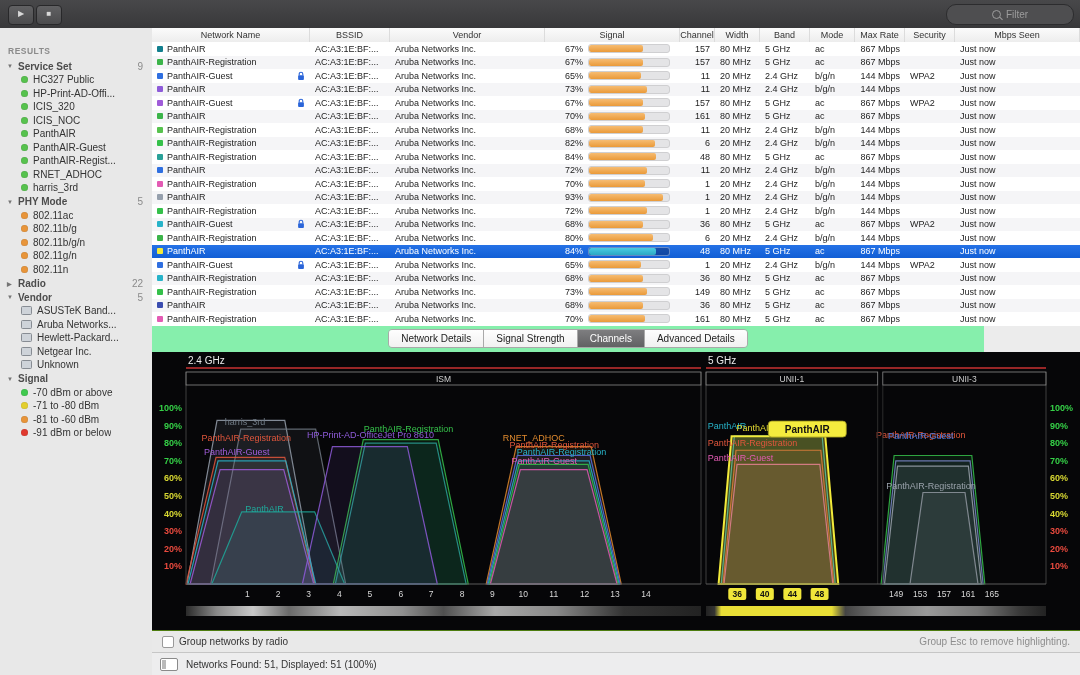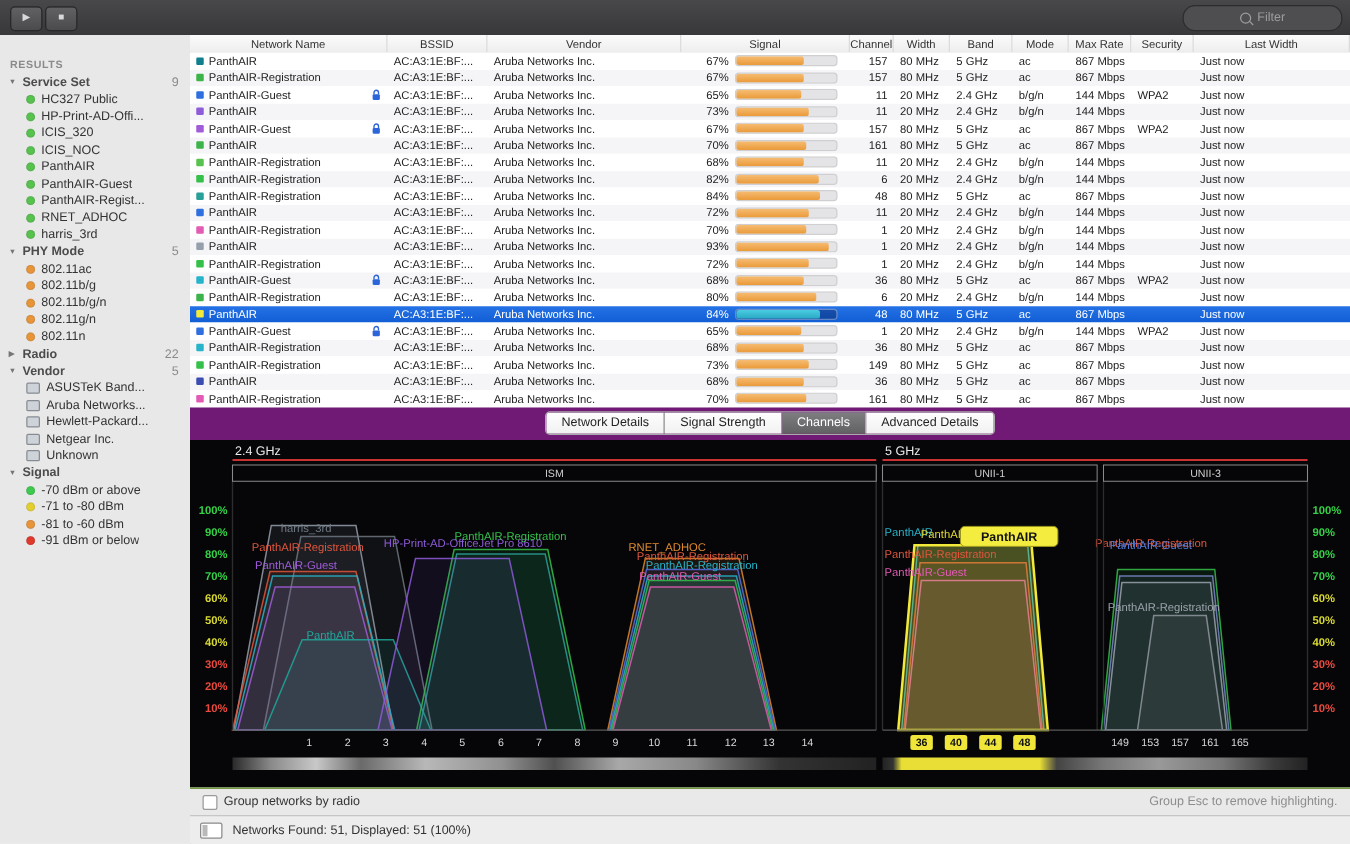--- a/index.html
+++ b/index.html
@@ -62,21 +62,21 @@
   .nm{overflow:hidden;text-overflow:ellipsis;}
   .lock{margin-left:auto;flex:none;}
   .td.sig{display:flex;align-items:center;gap:5px;padding:0 0 0 12px;}
   .pct{width:26px;text-align:right;flex:none;}
   .bar{width:80px;height:7px;background:#e4e4e6;border:1px solid #cfcfd1;border-radius:3px;
        overflow:hidden;display:inline-block;flex:none;}
   .trow.selected .bar{background:rgba(0,0,30,.28);border-color:rgba(255,255,255,.35);}
   .fill{display:block;height:100%;border-radius:2px;}
 
   
-  .tabbar{position:absolute;left:152px;top:325.5px;width:928px;height:26.5px;background:#701a75;
+  .tabbar{position:absolute;left:152px;top:325.5px;width:832px;height:26.5px;background:#86efac;
           display:flex;align-items:center;justify-content:center;}
   .seg{display:flex;height:17px;border:1px solid #a9a9a9;border-radius:4px;overflow:hidden;}
   .seg .tab{padding:0 12px;display:flex;align-items:center;font-size:10px;color:#222;
             background:linear-gradient(#fefefe,#f1f1f1);border-right:1px solid #a9a9a9;cursor:default;}
   .seg .tab:last-child{border-right:none;}
   .seg .tab.active{background:linear-gradient(#7e7e80,#616163);color:#fff;}
 
   
   .graph{position:absolute;left:152px;top:352px;width:928px;height:278px;background:#060608;}
 
@@ -243,21 +243,21 @@
     <div class="th">Network Name</div>
     <div class="th">BSSID</div>
     <div class="th">Vendor</div>
     <div class="th">Signal</div>
     <div class="th">Channel</div>
     <div class="th">Width</div>
     <div class="th">Band</div>
     <div class="th">Mode</div>
     <div class="th">Max Rate</div>
     <div class="th">Security</div>
-    <div class="th">Last Width</div>
+    <div class="th">Mbps Seen</div>
   </div>
 <div class="tbody">
     <div class="trow grid-cols">
       <div class="td name">
        <span class="sq" style="background:#127f8e"></span>
        <span class="nm">PanthAIR</span>
       </div>
       <div class="td">AC:A3:1E:BF:...</div>
       <div class="td">Aruba Networks Inc.</div>
       <div class="td sig">

